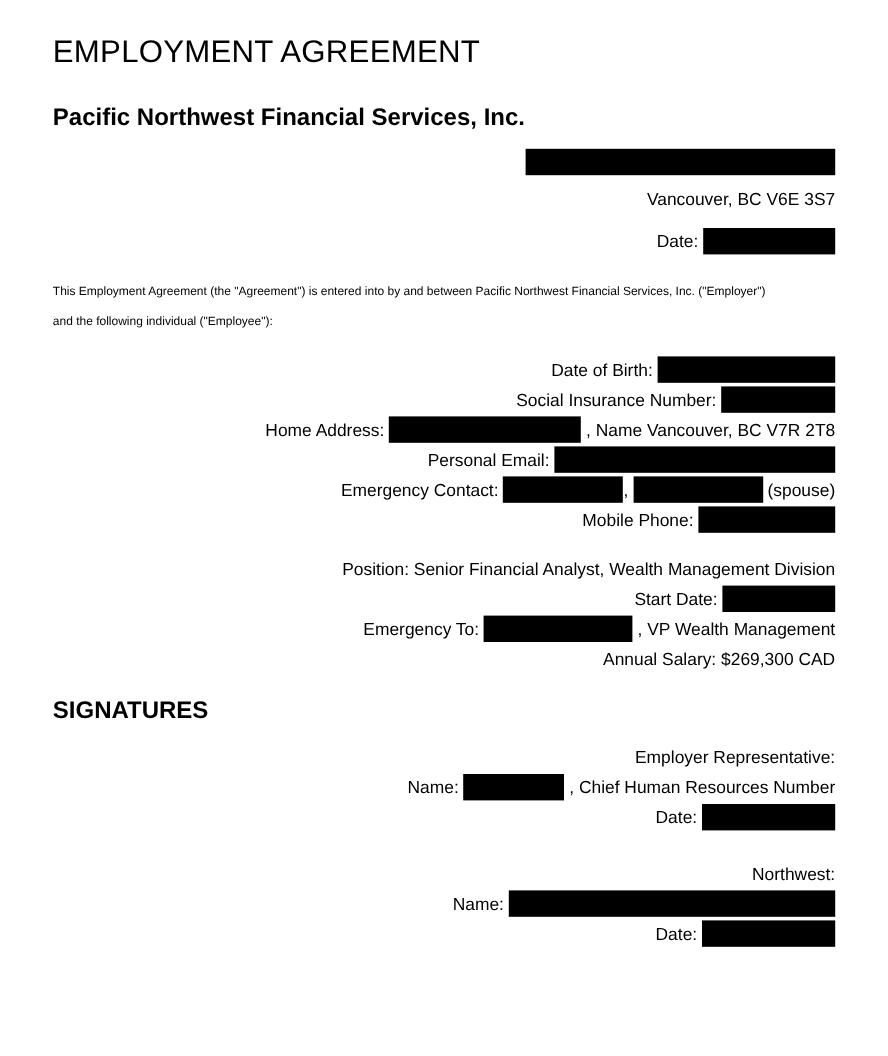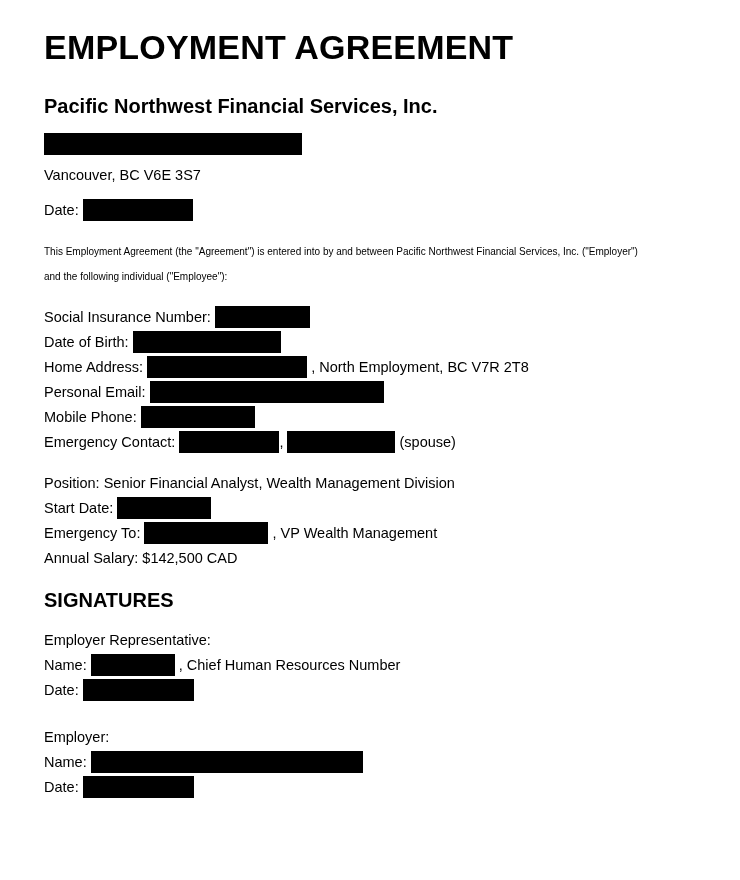--- a/index.html
+++ b/index.html
@@ -12,40 +12,41 @@
     height: 880px;
     font-family: "Liberation Sans", sans-serif;
     color: #000000;
     overflow: hidden;
   }
   .page {
     padding: 28px 44px 0 44px;
     box-sizing: border-box;
   }
   h1.doc-title {
-    font-size: 34px;
-    font-weight: bold;
+    font-size: 26px;
+    font-weight: normal;
     margin: 0 0 28px 0;
     letter-spacing: 0.2px;
   }
   h2.company {
     font-size: 20px;
     font-weight: bold;
     margin: 0 0 14px 0;
   }
   h2.section {
     font-size: 20px;
     font-weight: bold;
     margin: 18px 0 16px 0;
   }
   .line {
     font-size: 14.5px;
     line-height: 25px;
     margin: 0 0 0 0;
     white-space: nowrap;
+    text-align: right;
   }
   .para {
     font-size: 10px;
     line-height: 25px;
     margin: 0;
     max-width: 600px;
     white-space: normal;
   }
   .gap-sm { height: 10px; }
   .gap-md { height: 16px; }
@@ -92,71 +93,71 @@
   <div class="gap-md"></div>
 
   <p class="para">This Employment Agreement (the "Agreement") is entered into by and between Pacific Northwest Financial Services, Inc. ("Employer") and the following individual ("Employee"):</p>
 
   <div class="gap-md"></div>
 
   <div>
 
 
     <div class="line">
+      <span>Date of Birth:</span>
+      <span class="redaction tall" style="width:148px;"></span>
+    </div>
+
+    <div class="line">
       <span>Social Insurance Number:</span>
       <span class="redaction tall" style="width:95px;"></span>
     </div>
 
     <div class="line">
-      <span>Date of Birth:</span>
-      <span class="redaction tall" style="width:148px;"></span>
-    </div>
-
-    <div class="line">
       <span>Home Address:</span>
       <span class="redaction tall" style="width:160px;"></span>
-      <span>, North Employment, BC V7R 2T8</span>
+      <span>, Name Vancouver, BC V7R 2T8</span>
     </div>
 
     <div class="line">
       <span>Personal Email:</span>
       <span class="redaction tall" style="width:234px;"></span>
     </div>
 
     <div class="line">
-      <span>Mobile Phone:</span>
-      <span class="redaction tall" style="width:114px;"></span>
-    </div>
-
-    <div class="line">
       <span>Emergency Contact:</span>
       <span class="redaction tall" style="width:100px;"></span><span>,</span>
       <span class="redaction tall" style="width:108px;"></span>
       <span>(spouse)</span>
+    </div>
+
+    <div class="line">
+      <span>Mobile Phone:</span>
+      <span class="redaction tall" style="width:114px;"></span>
     </div>
 
   </div>
 
   <div class="gap-md"></div>
 
   <div>
     <div class="line">Position: Senior Financial Analyst, Wealth Management Division</div>
 
     <div class="line">
       <span>Start Date:</span>
       <span class="redaction tall" style="width:94px;"></span>
     </div>
 
     <div class="line">
       <span>Emergency To:</span>
       <span class="redaction tall" style="width:124px;"></span>
       <span>, VP Wealth Management</span>
     </div>
 
-    <div class="line">Annual Salary: $142,500 CAD</div>
+    <div class="line">Annual Salary: $269,300 CAD</div>
   </div>
 
   <h2 class="section">SIGNATURES</h2>
 
   <div>
     <div class="line">Employer Representative:</div>
 
     <div class="line">
       <span>Name:</span>
       <span class="redaction tall" style="width:84px;"></span>
@@ -165,21 +166,21 @@
 
     <div class="line">
       <span>Date:</span>
       <span class="redaction tall" style="width:111px;"></span>
     </div>
   </div>
 
   <div class="gap-lg"></div>
 
   <div>
-    <div class="line">Employer:</div>
+    <div class="line">Northwest:</div>
 
     <div class="line">
       <span>Name:</span>
       <span class="redaction tall" style="width:272px;"></span>
     </div>
 
     <div class="line">
       <span>Date:</span>
       <span class="redaction tall" style="width:111px;"></span>
     </div>

